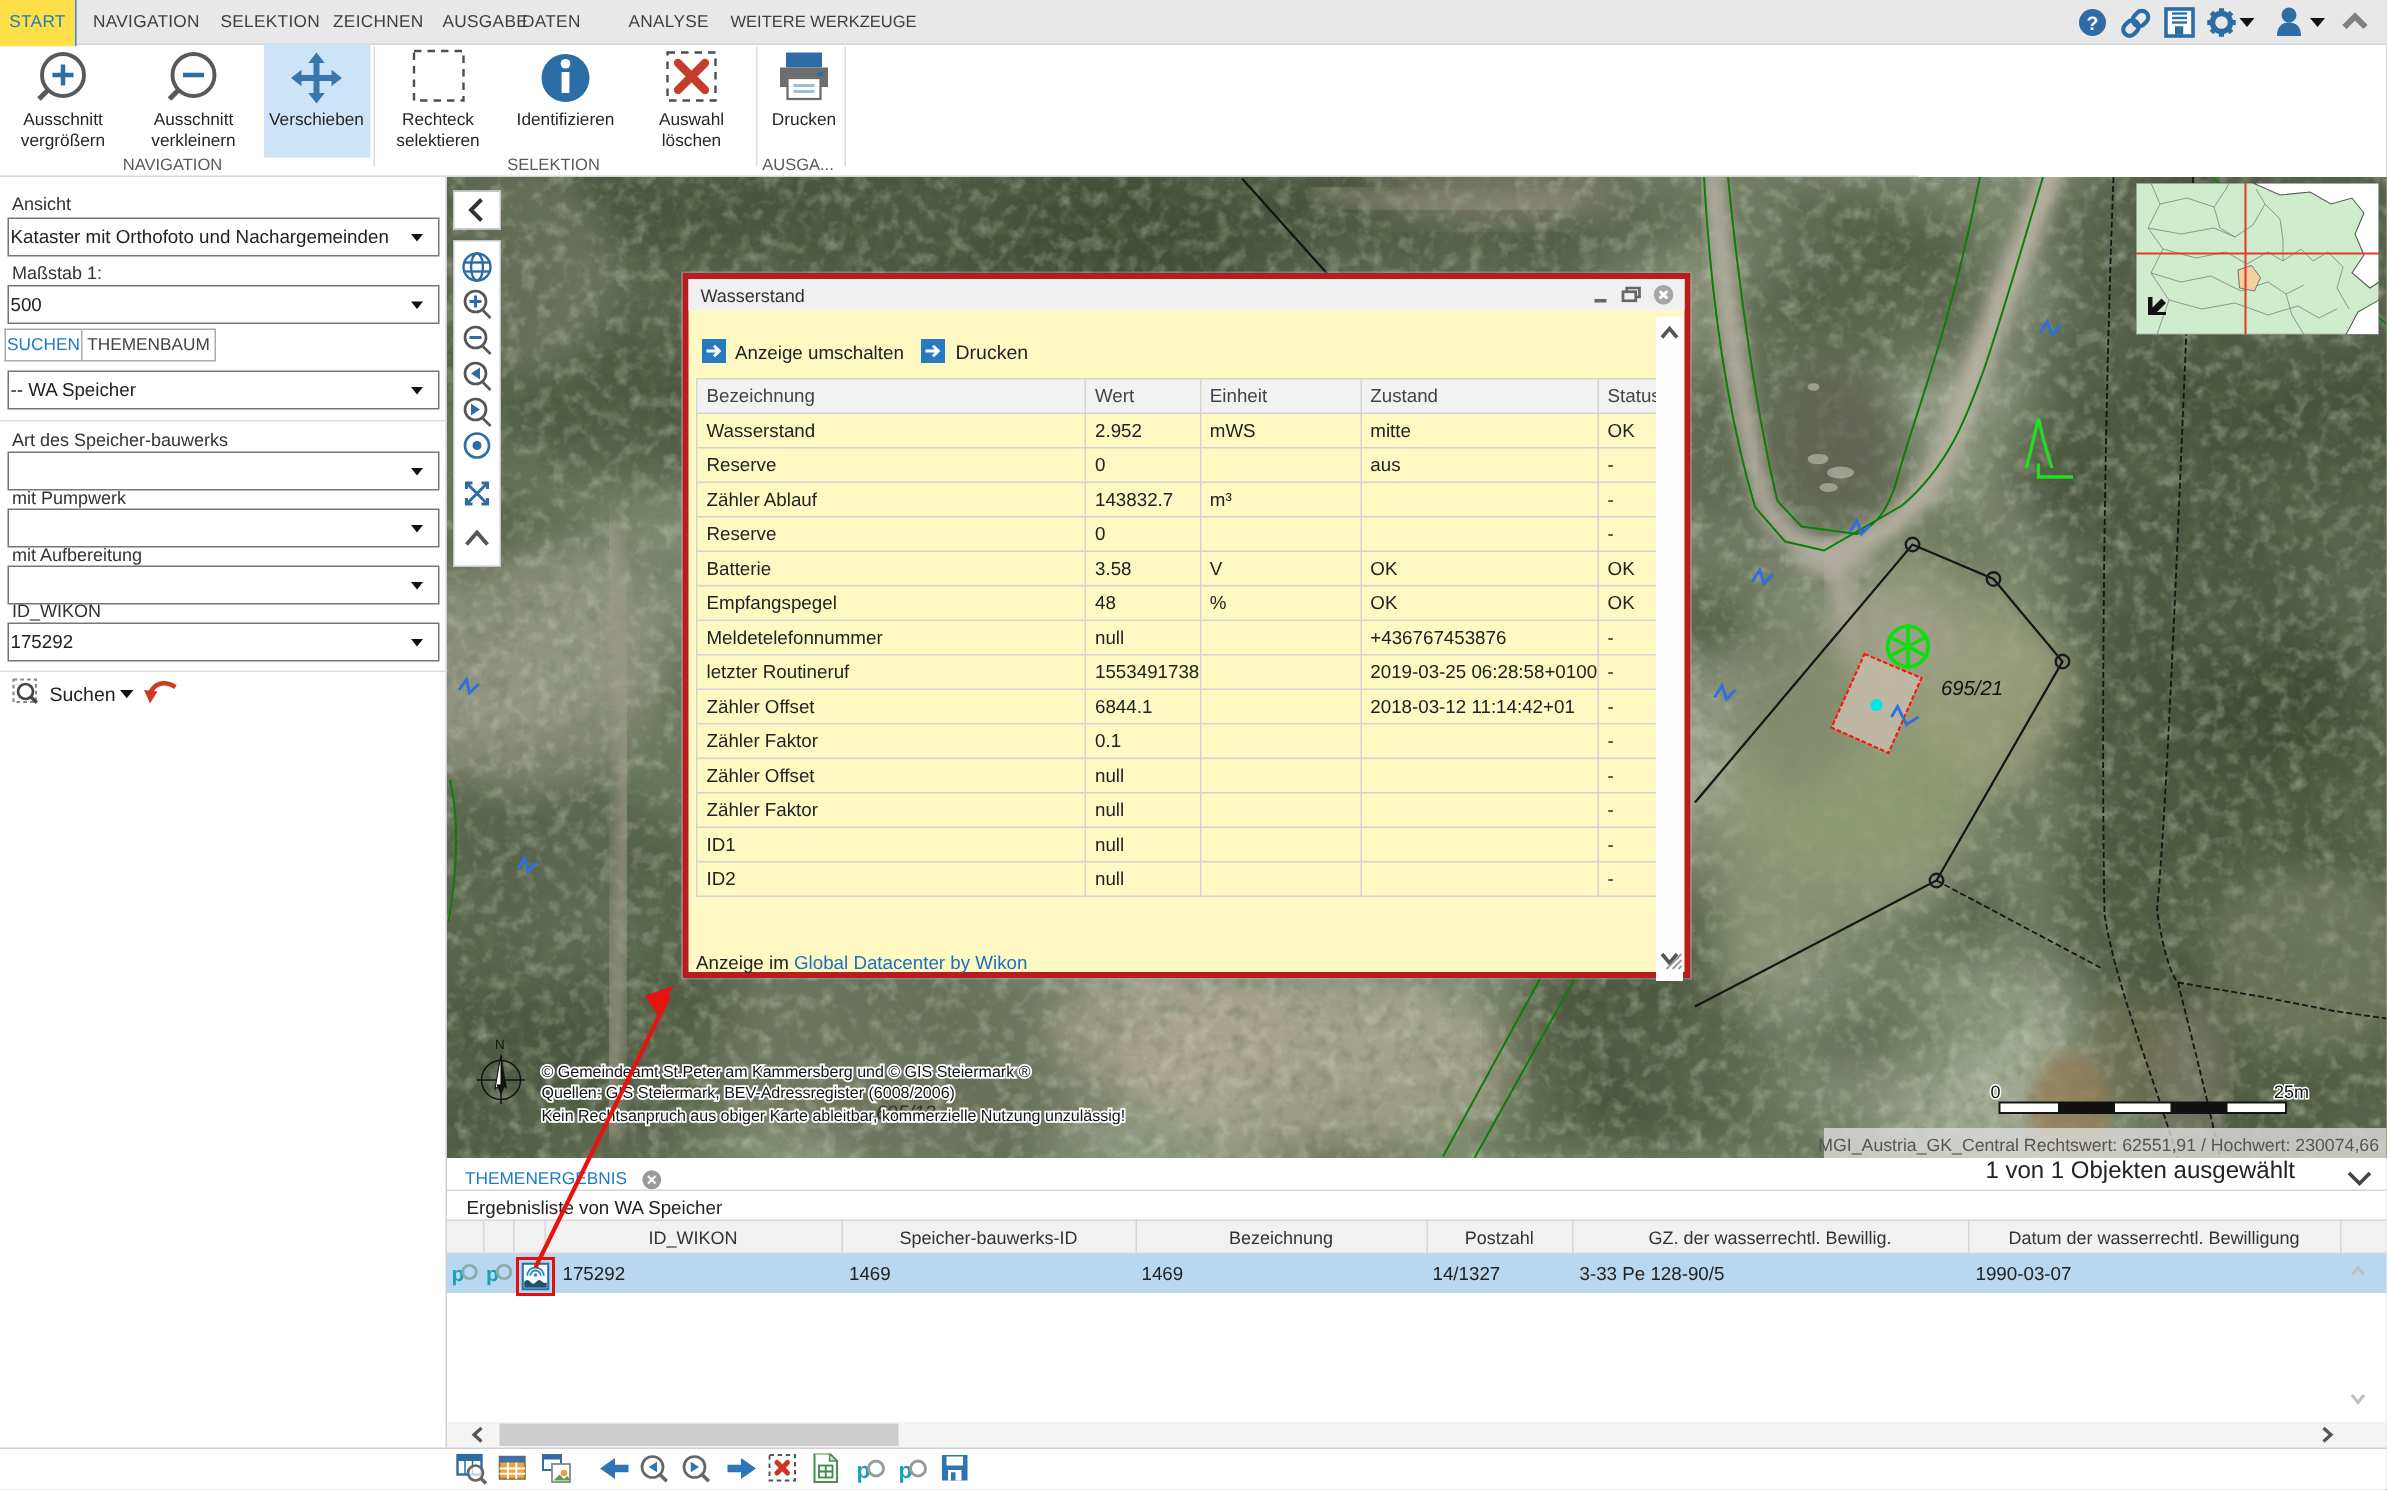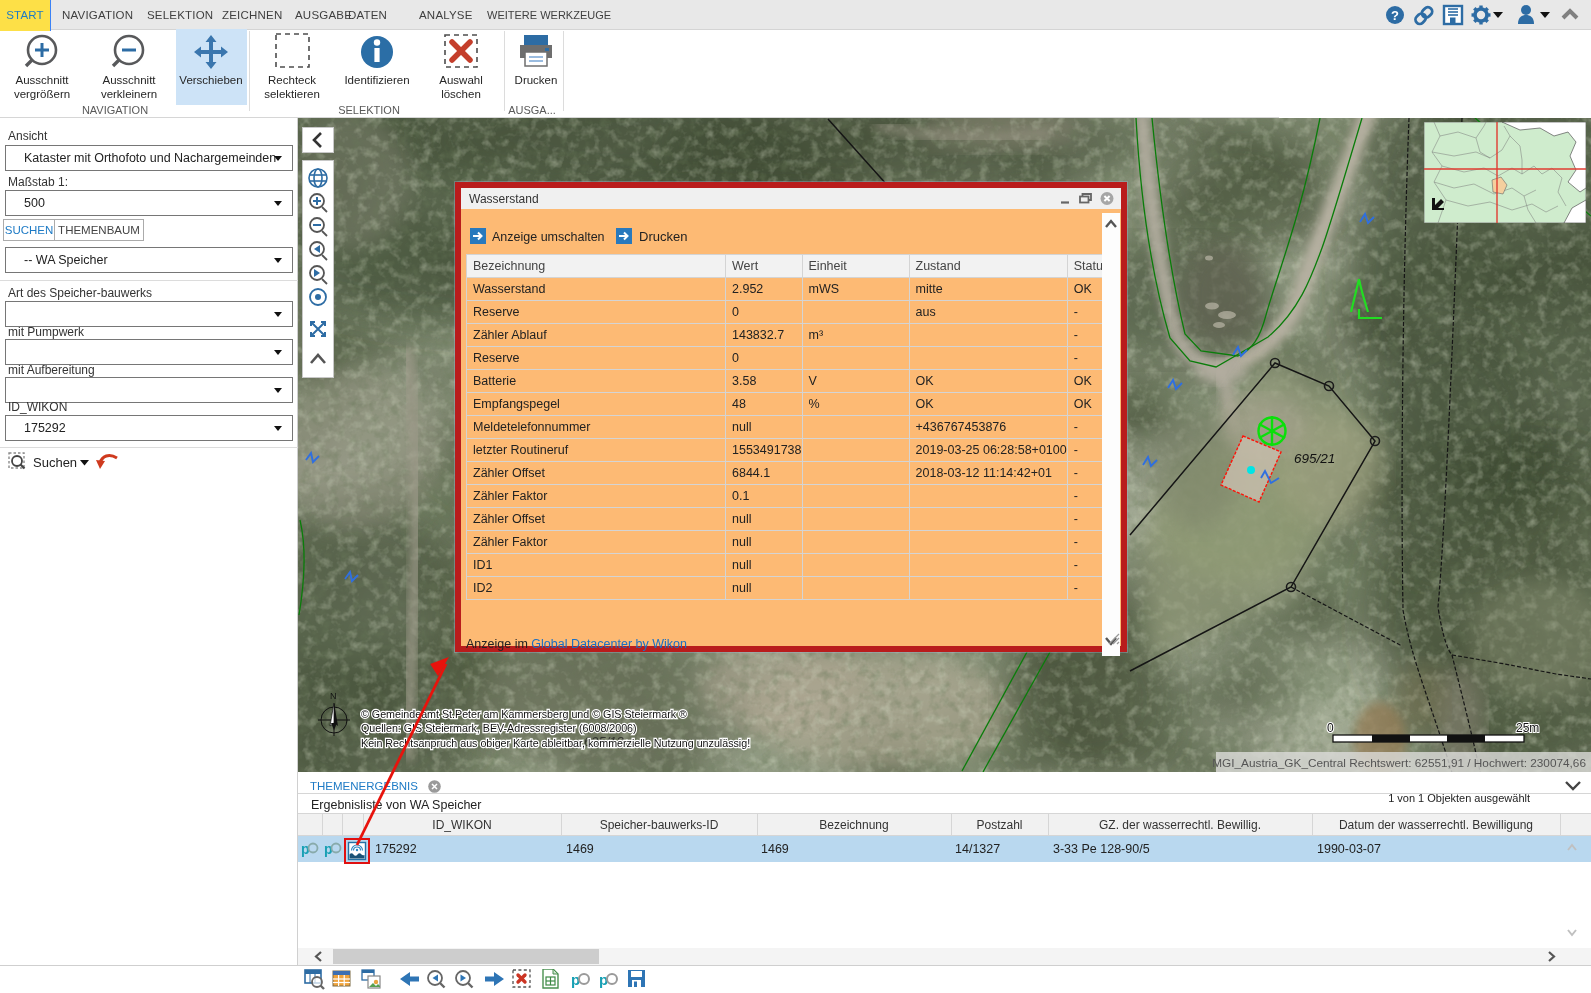--- a/index.html
+++ b/index.html
@@ -10,29 +10,29 @@
 #tabbar .active{background:#fde047;color:#1e7bc4;border-right:1px solid #3b82f6;height:31px}
 
 #ribbon{position:absolute;left:0;top:31px;width:1279px;height:87px;background:#fff;border-bottom:1px solid #d6d6d6}
 .rlbl{position:absolute;font-size:11.5px;color:#262626;text-align:center;line-height:13.5px;white-space:nowrap}
 .glbl{position:absolute;top:73px;font-size:11px;color:#595959;text-align:center;white-space:nowrap}
 .gsep{position:absolute;top:0;width:1px;height:80px;background:#dcdcdc}
 .vsel{position:absolute;left:176px;top:-2px;width:71px;height:76px;background:#cde3f7}
 
 #lpanel{position:absolute;left:0;top:118px;width:298px;height:847px;background:#fff;border-right:1px solid #d0d0d0}
 .plbl{position:absolute;font-size:12px;color:#333;line-height:13px}
-.dd{position:absolute;left:5px;width:288px;height:26px;border:1px solid #767676;background:#fff;font-size:12.5px;color:#222;line-height:24px;padding-left:18px}
+.dd{position:absolute;left:5px;width:288px;height:26px;border:1px solid #767676;background:#fff;font-size:12.5px;color:#222;line-height:24px;padding-left:1px}
 .dd:after{content:"";position:absolute;right:10px;top:10px;border-left:4.5px solid transparent;border-right:4.5px solid transparent;border-top:5.5px solid #111}
 .sep{position:absolute;left:0;width:298px;height:1px;background:#dcdcdc}
 
 #map{position:absolute;left:298px;top:118px;width:1293px;height:654px;overflow:hidden;background:#66705a}
 
 .mtb{position:absolute;background:#fff;border:1px solid #c8c8c8}
 
-#dlg{position:absolute;left:455px;top:182px;width:672px;height:470px;background:#fdba74;border:6px solid #b91c1c;box-shadow:0 0 0 1px rgba(160,190,220,.35)}
+#dlg{position:absolute;left:455px;top:182px;width:672px;height:470px;background:#fef9c3;border:4px solid #b91c1c;box-shadow:0 0 0 1px rgba(160,190,220,.35)}
 #dlgtitle{position:absolute;left:0;top:0;width:100%;height:21px;background:#f0f0f0;font-size:12px;color:#333}
 .dtbl{position:absolute;left:5px;top:66px;border-collapse:collapse;font-size:12.5px;color:#222;table-layout:fixed}
 .dtbl td,.dtbl th{border:1px solid #d4d4d4;height:23px;padding:0 0 0 6px;text-align:left;font-weight:normal;overflow:hidden;white-space:nowrap}
 .dtbl th{background:#f2f2f2;color:#444}
 
 #bpanel{position:absolute;left:298px;top:772px;width:1293px;height:193px;background:#fff}
 
 #btoolbar{position:absolute;left:0;top:966px;width:1591px;height:27px;background:#fff}
 </style></head>
 <body>
@@ -620,21 +620,21 @@
         <line x1="13" y1="11" x2="11" y2="13"></line>
       </g>
  </svg>
 </div>
 <div id="bpanel">
  <div class="abs" style="left:12px;top:8px;font-size:11.5px;color:#1d7ac5">THEMENERGEBNIS</div>
  <svg class="abs" style="left:130px;top:8px" width="13" height="13" viewBox="0 0 13 13">
   <circle cx="6.5" cy="6.5" r="6.3" fill="#9a9a9a"></circle>
   <path d="M4 4 L9 9 M9 4 L4 9" stroke="#fff" stroke-width="1.5"></path>
  </svg>
- <div class="abs" style="right:61px;top:20px;font-size:11px;color:#222">1 von 1 Objekten ausgewählt</div>
+ <div class="abs" style="right:61px;top:0;font-size:16px;color:#222">1 von 1 Objekten ausgewählt</div>
  <svg class="abs" style="right:8px;top:6px" width="20" height="15" viewBox="0 0 20 15">
       <path d="M3 4 L10 11 L17 4" fill="none" stroke="#444" stroke-width="2.4"></path>
     </svg>
  <div class="abs" style="left:0;top:21px;width:1293px;height:1px;background:#d6d6d6"></div>
  <div class="abs" style="left:13px;top:26px;font-size:12.5px;color:#222">Ergebnisliste von WA Speicher</div>
 
  <div class="abs" style="left:0;top:41px;width:1293px;height:23px;background:#f1f1f1;border-top:1px solid #d6d6d6;border-bottom:1px solid #d6d6d6"></div>
  <div class="abs" style="left:0;top:41px;width:1293px;height:23px;font-size:12px;color:#333">
   <span class="abs" style="left:65px;width:198px;text-align:center;top:5px">ID_WIKON</span>
   <span class="abs" style="left:263px;width:196px;text-align:center;top:5px">Speicher-bauwerks-ID</span>

